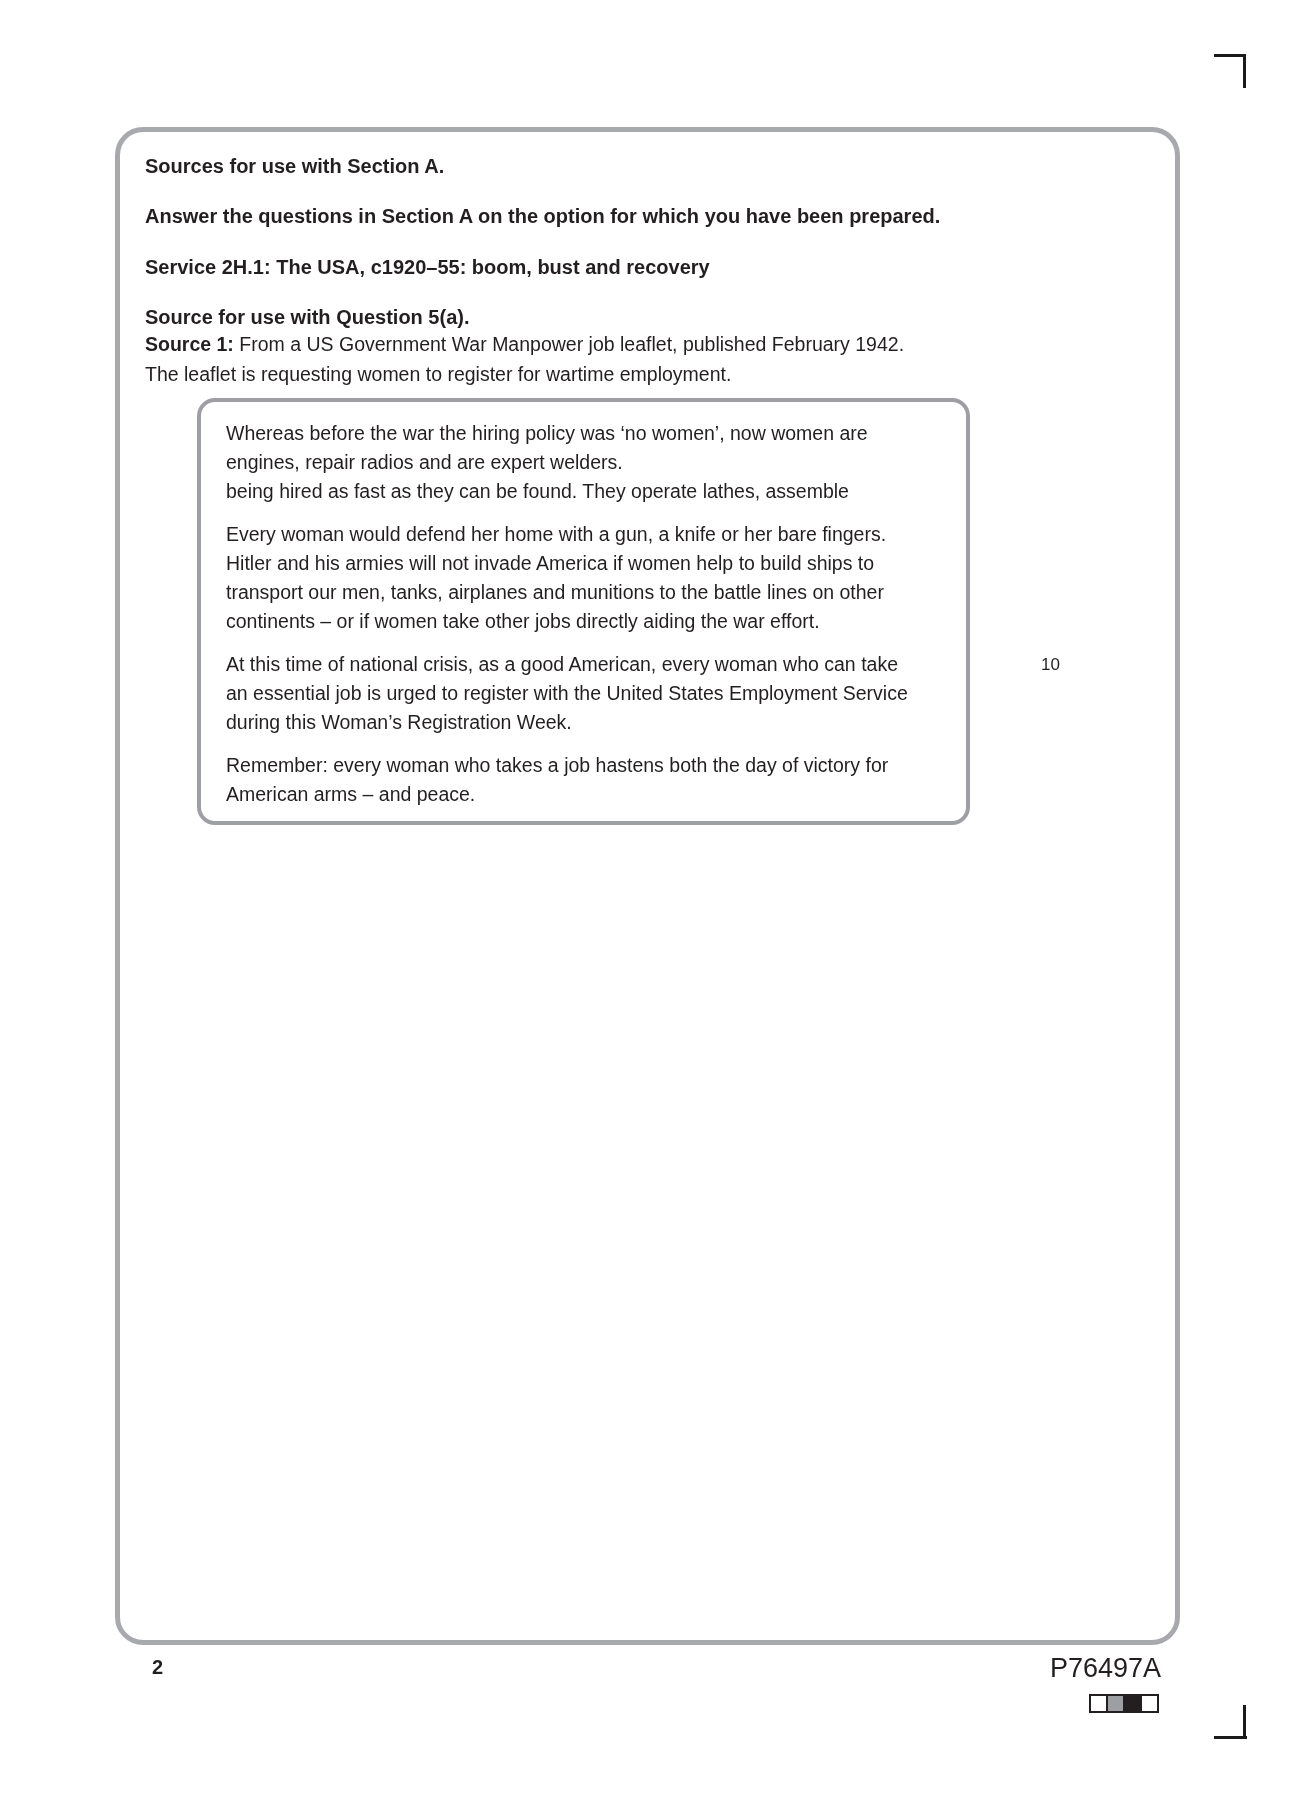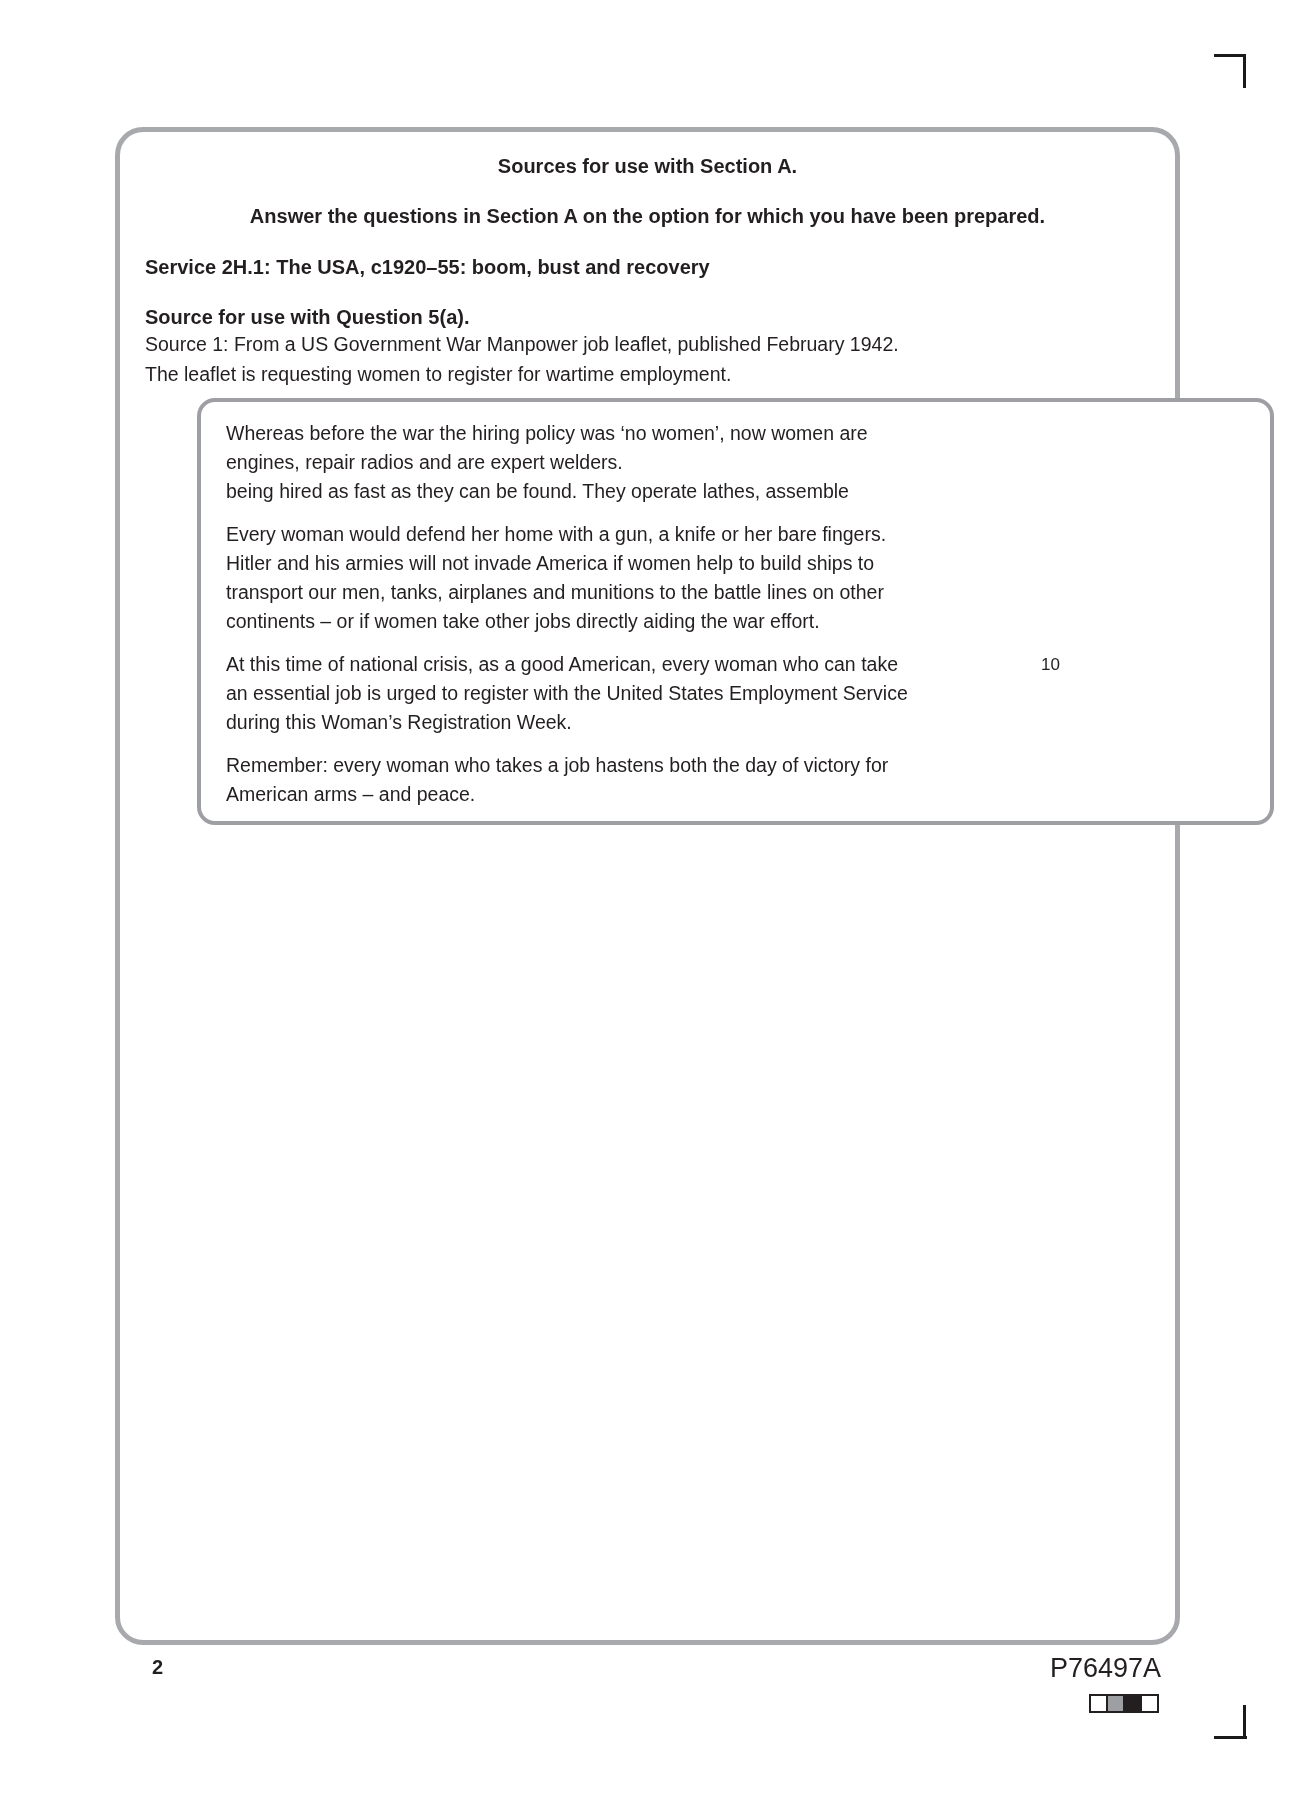--- a/index.html
+++ b/index.html
@@ -29,21 +29,20 @@
     height: 1518px;
     box-sizing: border-box;
     border: 5px solid #a7a9ac;
     border-radius: 28px;
     padding: 0 25px;
     background: #ffffff;
   }
 
   .h-center {
     margin: 0;
-    text-align: center;
     font-size: 20px;
     line-height: 24px;
     font-weight: 700;
   }
   .h-left {
     margin: 0;
     text-align: left;
     font-size: 20px;
     line-height: 24px;
     font-weight: 700;
@@ -53,27 +52,27 @@
   .mt-27 { margin-top: 27px; }
   .mt-23 { margin-top: 23px; }
 
   .caption {
     margin: 0;
     font-size: 19.5px;
     line-height: 30px;
     font-weight: 400;
     white-space: nowrap;
   }
-  .caption b { font-weight: 400; }
+  .caption b { font-weight: 700; }
 
   
   .source-box {
     margin-top: 9px;
     margin-left: 52px;
-    width: 1077px;
+    width: 773px;
     box-sizing: border-box;
     border: 4px solid #9d9fa2;
     border-radius: 18px;
     padding: 17px 25px 12px 25px;
     background: #ffffff;
   }
   .para { margin: 0 0 14px 0; }
   .para:last-child { margin-bottom: 0; }
   .line {
     position: relative;

